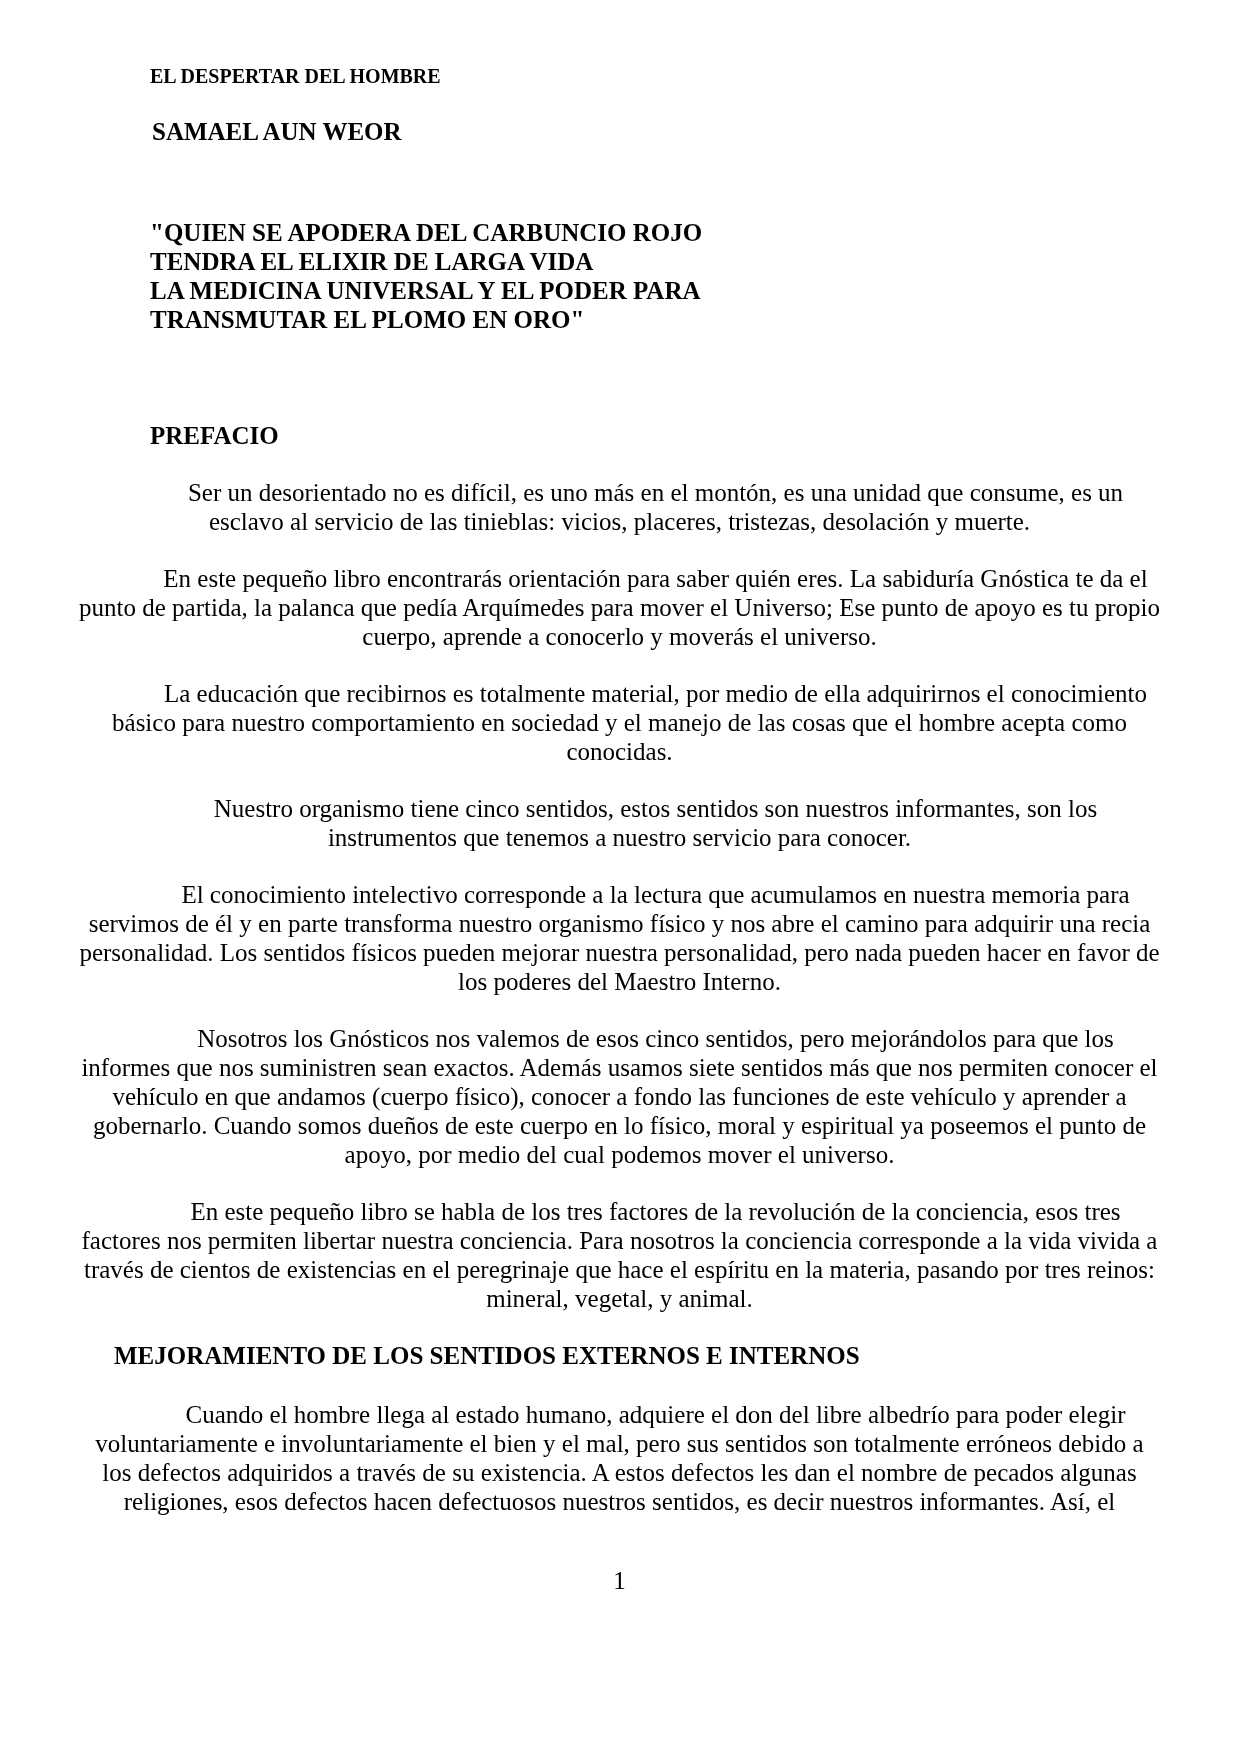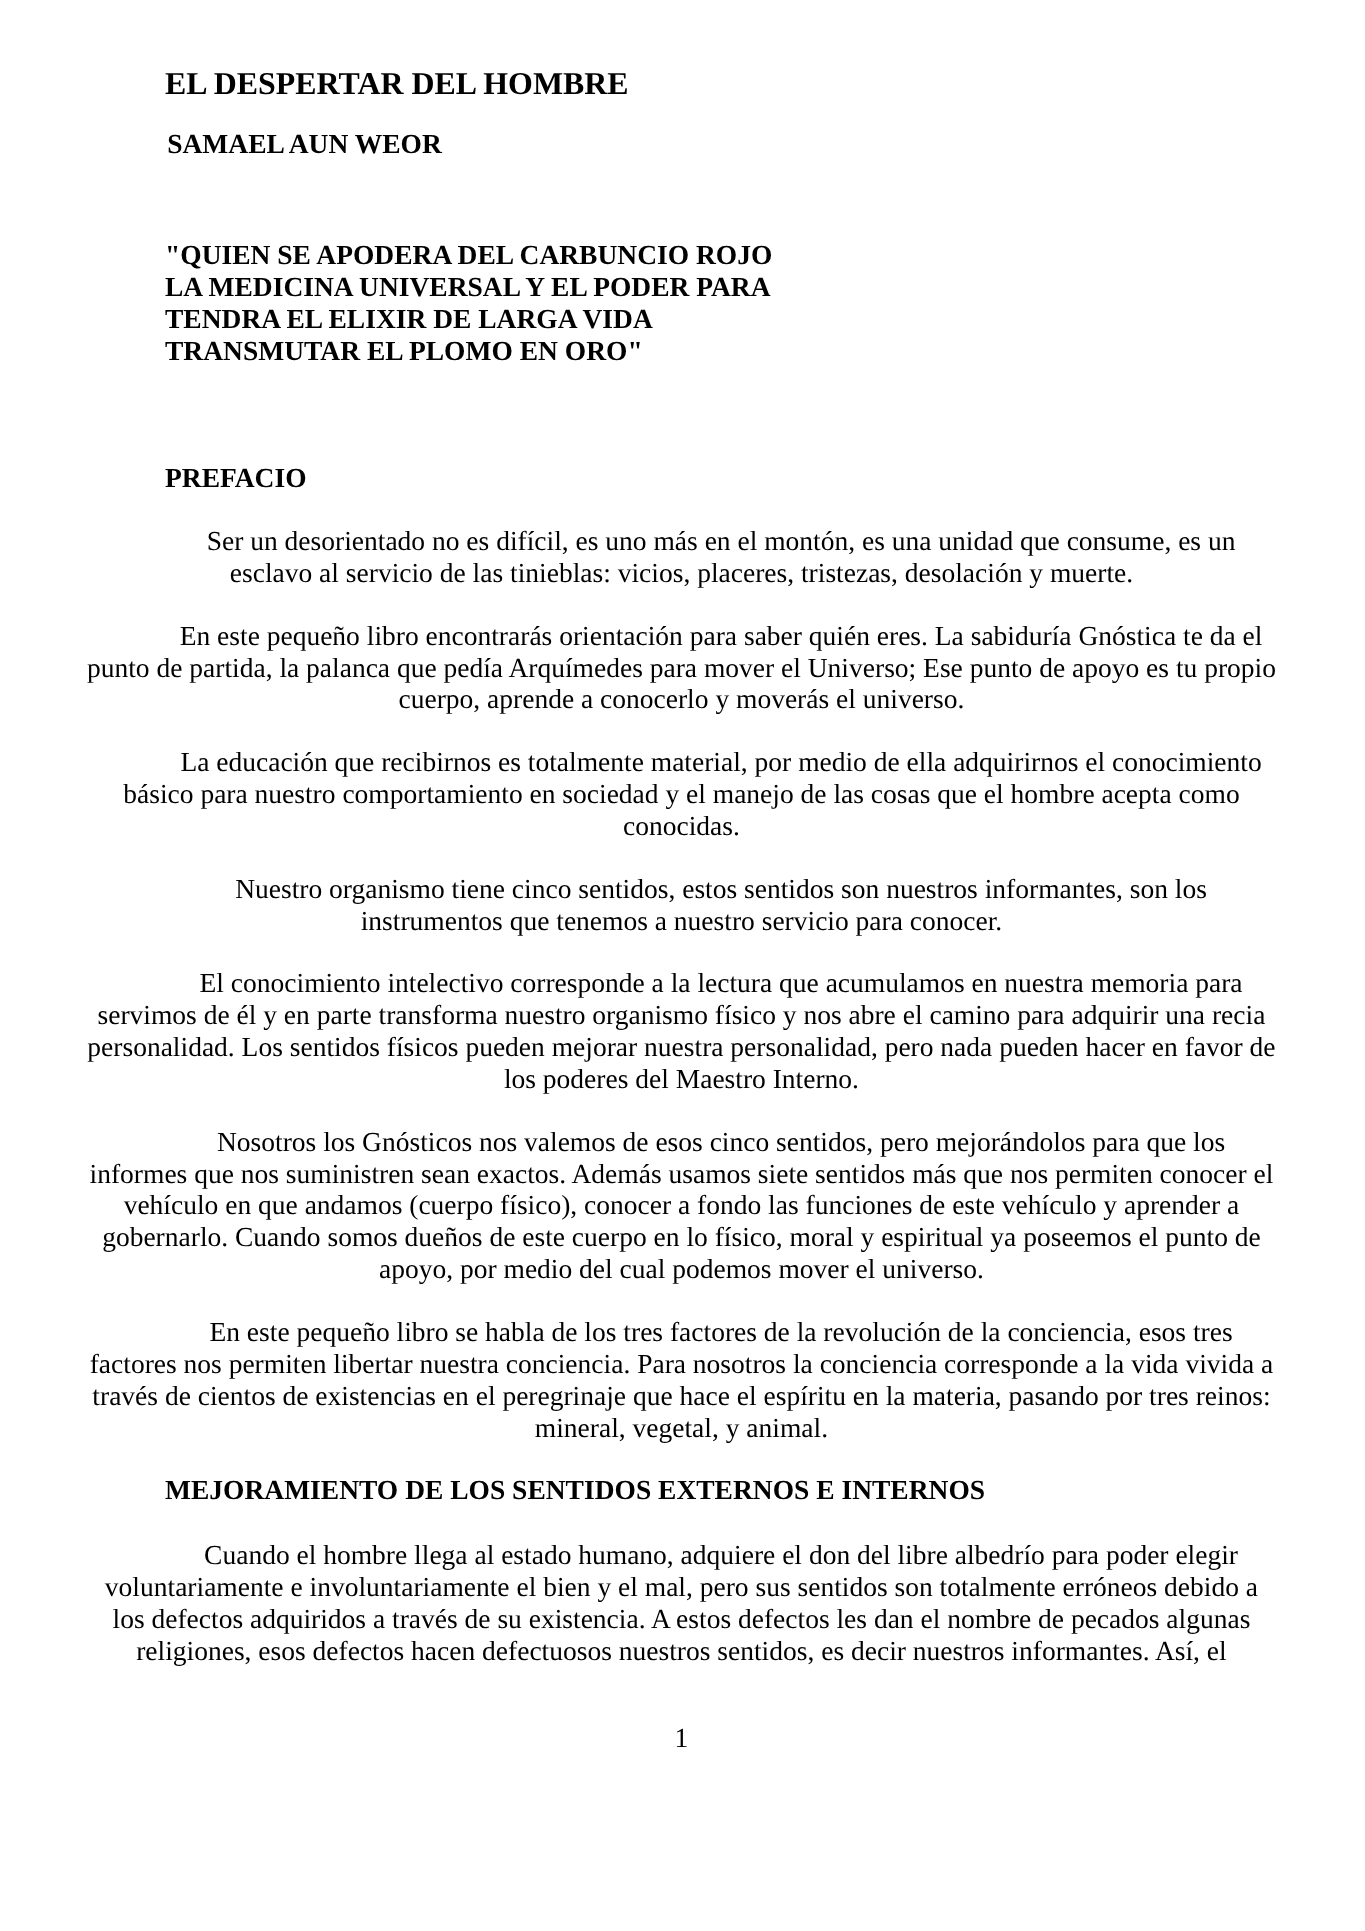--- a/index.html
+++ b/index.html
@@ -16,41 +16,41 @@
     color: #000000;
     font-family: "Liberation Serif", "DejaVu Serif", serif;
     font-size: 25px;
     line-height: 29px;
     padding: 62px 80px 0 78px;
     overflow: hidden;
   }
   .doc-title {
     font-weight: bold;
     margin: 0 0 0 72px;
-    font-size: 29px;
+    font-size: 20px;
     line-height: 29px;
   }
   .doc-author {
     font-weight: bold;
     margin: 26px 0 0 74px;
   }
   .epigraph {
     font-weight: bold;
     margin: 72px 0 0 72px;
   }
   .epigraph div {
     line-height: 29px;
   }
   .section-heading {
     font-weight: bold;
     margin: 87px 0 28px 72px;
   }
   .section-heading-2 {
     font-weight: bold;
-    margin: 0 0 30px 72px;
+    margin: 0 0 30px 36px;
   }
   p.body-para {
     margin: 0 0 28px 0;
     text-indent: 72px;
     text-align: center;
   }
   .page-number {
     margin-top: 50px;
     text-align: center;
   }
@@ -59,22 +59,22 @@
 <body>
 
 <div class="page">
 
   <div class="doc-title">EL DESPERTAR DEL HOMBRE</div>
 
   <div class="doc-author">SAMAEL AUN WEOR</div>
 
   <div class="epigraph">
     <div>"QUIEN SE APODERA DEL CARBUNCIO ROJO</div>
+    <div>TENDRA EL ELIXIR DE LARGA VIDA</div>
     <div>LA MEDICINA UNIVERSAL Y EL PODER PARA</div>
-    <div>TENDRA EL ELIXIR DE LARGA VIDA</div>
     <div>TRANSMUTAR EL PLOMO EN ORO"</div>
   </div>
 
   <div class="section-heading">PREFACIO</div>
 
   <p class="body-para">Ser un desorientado no es difícil, es uno más en el montón, es una unidad que consume, es un esclavo al servicio de las tinieblas: vicios, placeres, tristezas, desolación y muerte.</p>
 
   <p class="body-para">En este pequeño libro encontrarás orientación para saber quién eres. La sabiduría Gnóstica te da el punto de partida, la palanca que pedía Arquímedes para mover el Universo; Ese punto de apoyo es tu propio cuerpo, aprende a conocerlo y moverás el universo.</p>
 
   <p class="body-para">La educación que recibirnos es totalmente material, por medio de ella adquirirnos el conocimiento básico para nuestro comportamiento en sociedad y el manejo de las cosas que el hombre acepta como conocidas.</p>

